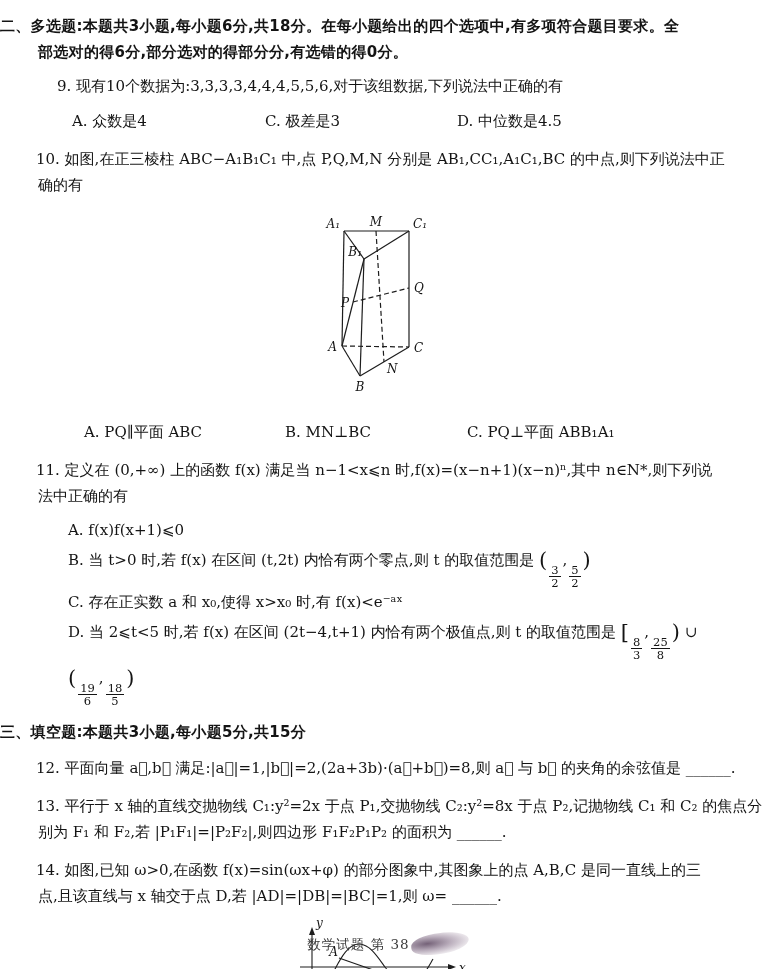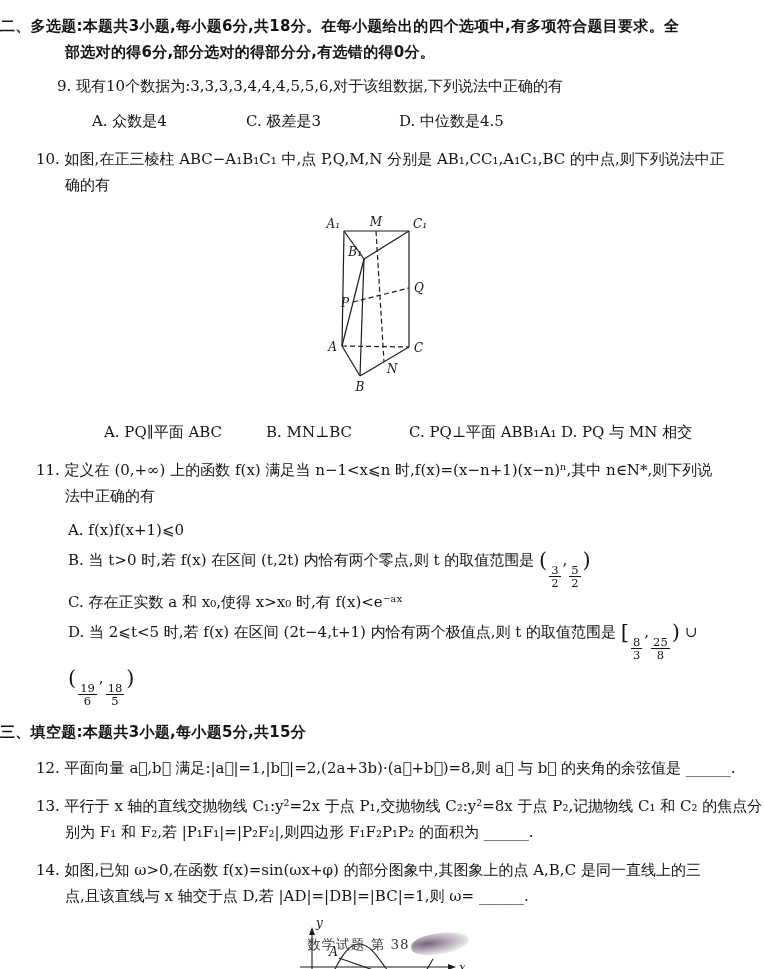--- a/index.html
+++ b/index.html
@@ -7,23 +7,23 @@
     width:764px;height:969px;background:#ffffff;color:#141414;
     font-family:"DejaVu Serif","Liberation Serif",serif;
     font-size:15px;line-height:26px;overflow:hidden;position:relative;
   }
   .page{padding-top:13px;}
   .ln{white-space:nowrap;}
   .sec-hd{font-family:"DejaVu Sans","Liberation Sans",sans-serif;font-weight:bold;letter-spacing:.3px;}
   .pl40{}
   .pl36{padding-left:36px;}
   .pl57{padding-left:57px;}
-  .pl65{padding-left:65px;}
+  .pl65{padding-left:38px;}
   .pl68{padding-left:68px;}
-  .opt-row{display:grid;padding-left:92px;margin-top:9px;}
+  .opt-row{display:grid;padding-left:72px;margin-top:9px;gap:39px;}
   .row9{grid-template-columns:154px 153px 145px auto;}
   .row10{grid-template-columns:162px 143px 152px auto;margin-left:12px;}
   .mt8{margin-top:8px;} .mt10{margin-top:10px;} .mt12{margin-top:12px;}
   .figwrap{position:relative;}
   svg text{font-family:"DejaVu Serif","Liberation Serif",serif;font-style:italic;}
   .frac{display:inline-flex;flex-direction:column;align-items:center;vertical-align:-9px;
         font-size:11.5px;line-height:12px;margin:0 2px;}
   .frac .fn{border-bottom:1px solid #141414;padding:0 2px;}
   .frac .fd{padding:0 2px;}
   .bigp{font-size:21px;font-weight:400;vertical-align:-2px;line-height:20px;}
@@ -82,21 +82,20 @@
         <text x="65" y="157" text-anchor="start">N</text>
         <text x="38" y="175" text-anchor="middle">B</text>
       </g>
     </svg>
   </div>
 
   <div class="opt-row row10">
     <span>A. PQ∥平面 ABC</span>
     <span>B. MN⊥BC</span>
     <span>C. PQ⊥平面 ABB₁A₁</span>
-    <span>D. PQ 与 MN 相交</span>
   </div>
 
   <div class="ln pl36 mt12">11. 定义在 (0,+∞) 上的函数 f(x) 满足当 n−1&lt;x⩽n 时,f(x)=(x−n+1)(x−n)ⁿ,其中 n∈N*,则下列说</div>
   <div class="ln pl65">法中正确的有</div>
   <div class="ln pl68 mt8">A. f(x)f(x+1)⩽0</div>
   <div class="ln pl68 rich">B. 当 t&gt;0 时,若 f(x) 在区间 (t,2t) 内恰有两个零点,则 t 的取值范围是 <span class="bigp">(</span><span class="frac">
         <span class="fn">3</span>
         <span class="fd">2</span>
       </span>,<span class="frac">
         <span class="fn">5</span>

